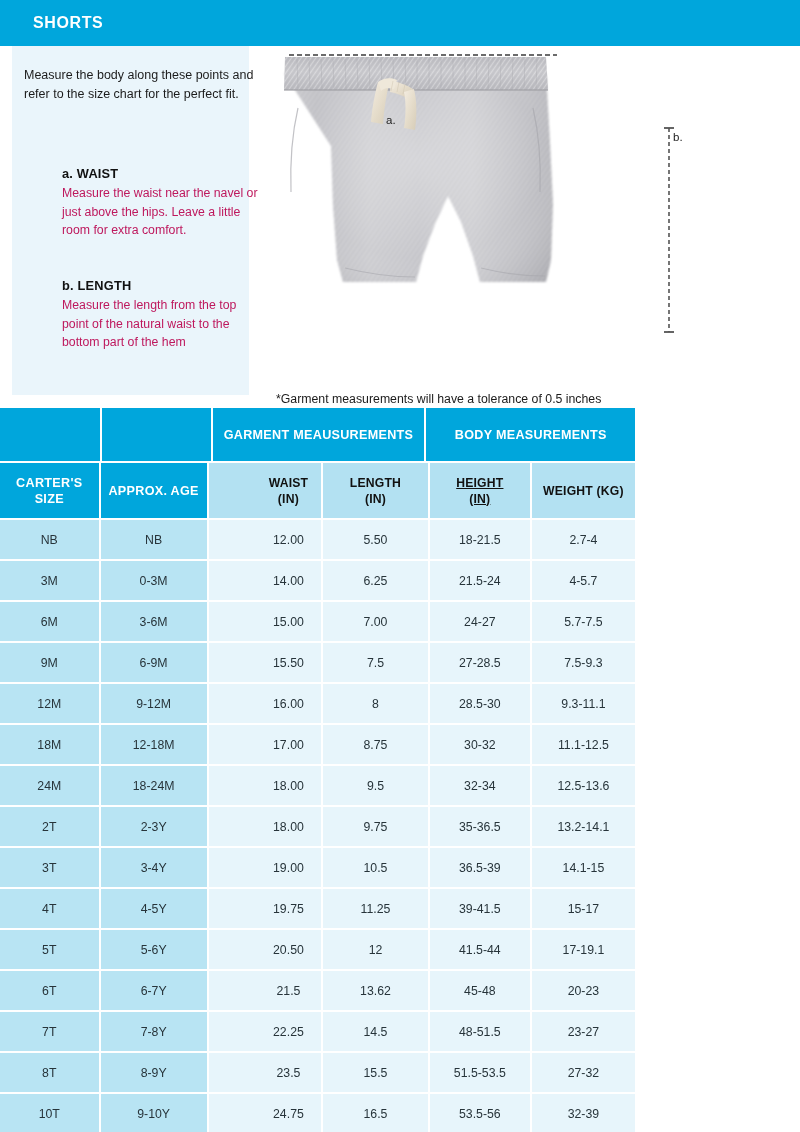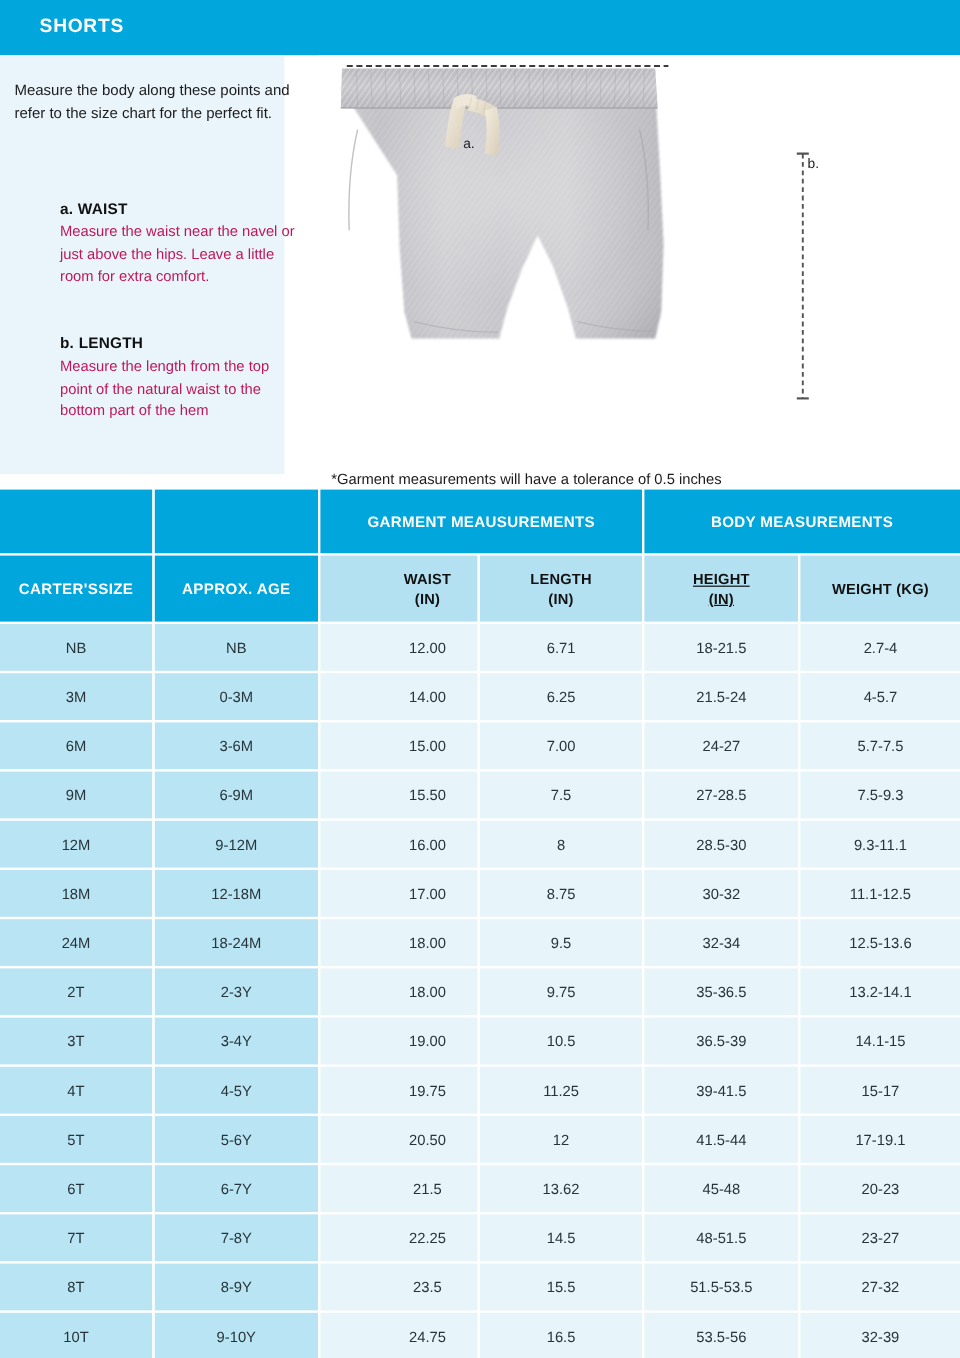--- a/index.html
+++ b/index.html
@@ -21,21 +21,21 @@
   .header-title {
     margin-left: 33px;
     color: #ffffff;
     font-size: 16px; font-weight: bold; letter-spacing: .6px;
   }
 
   
   .top { position: absolute; left: 0; top: 46px; width: 800px; height: 362px; }
 
   .sidebar {
-    position: absolute; left: 0; top: 0; width: 237px; height: 349px;
+    position: absolute; left: 12px; top: 0; width: 237px; height: 349px;
     background: #eaf5fb;
   }
   .intro {
     position: absolute; left: 12px; top: 20px; width: 246px;
     font-size: 12.5px; line-height: 19px; color: #1c1c1c;
   }
   .block { position: absolute; left: 50px; width: 200px; }
   .block-waist { top: 120px; }
   .block-length { top: 232px; }
   .block-title {
@@ -55,21 +55,21 @@
   .lbl-b { left: 408px; top: 85px; }
 
   .tolerance {
     position: absolute; left: 276px; top: 392px;
     font-size: 12.3px; color: #1b1b1b;
   }
 
   
   .table { position: absolute; left: 0; top: 408px; width: 800px; }
 
-  .trow { display: flex; width: 800px; }
+  .trow { display: flex; width: 635px; }
   .tgap { height: 2px; width: 800px; background: #fff; }
 
   .cell {
     display: flex; align-items: center; justify-content: center;
     text-align: center;
   }
   .c1 { width: 128px; }
   .c2 { width: 138px; }
   .c3 { width: 132px; padding-left: 47px; }
   .c4 { width: 136px; }
@@ -258,21 +258,21 @@
       <div class="cell c2 grp-blank"></div>
       <div class="sp"></div>
       <div class="cell grp grp-g">GARMENT MEAUSUREMENTS</div>
       <div class="sp"></div>
       <div class="cell grp grp-b">BODY MEASUREMENTS</div>
     </div>
     <div class="tgap"></div>
 
     <div class="trow sub-row">
       <div class="cell c1 sub-blue two-line">
-        <div style="display:flex;flex-direction:row;align-items:center;">
+        <div style="display:flex;flex-direction:column;align-items:center;">
           <span>CARTER'S</span>
           <span>SIZE</span>
         </div>
       </div>
       <div class="sp"></div>
       <div class="cell c2 sub-blue">APPROX. AGE</div>
       <div class="sp"></div>
       <div class="cell c3 sub-pale two-line">
         <div style="display:flex;flex-direction:column;align-items:center;">
           <span>WAIST</span>
@@ -299,21 +299,21 @@
     <div class="tgap"></div>
 
     <div id="rows-host">
         <div class="trow data-row">
           <div class="cell c1 d-size">NB</div>
           <div class="sp"></div>
           <div class="cell c2 d-size">NB</div>
           <div class="sp"></div>
           <div class="cell c3 d-val">12.00</div>
           <div class="sp"></div>
-          <div class="cell c4 d-val">6.71</div>
+          <div class="cell c4 d-val">5.50</div>
           <div class="sp"></div>
           <div class="cell c5 d-val">18-21.5</div>
           <div class="sp"></div>
           <div class="cell c6 d-val">2.7-4</div>
         </div>
         <div class="tgap"></div>
         <div class="trow data-row">
           <div class="cell c1 d-size">3M</div>
           <div class="sp"></div>
           <div class="cell c2 d-size">0-3M</div>

